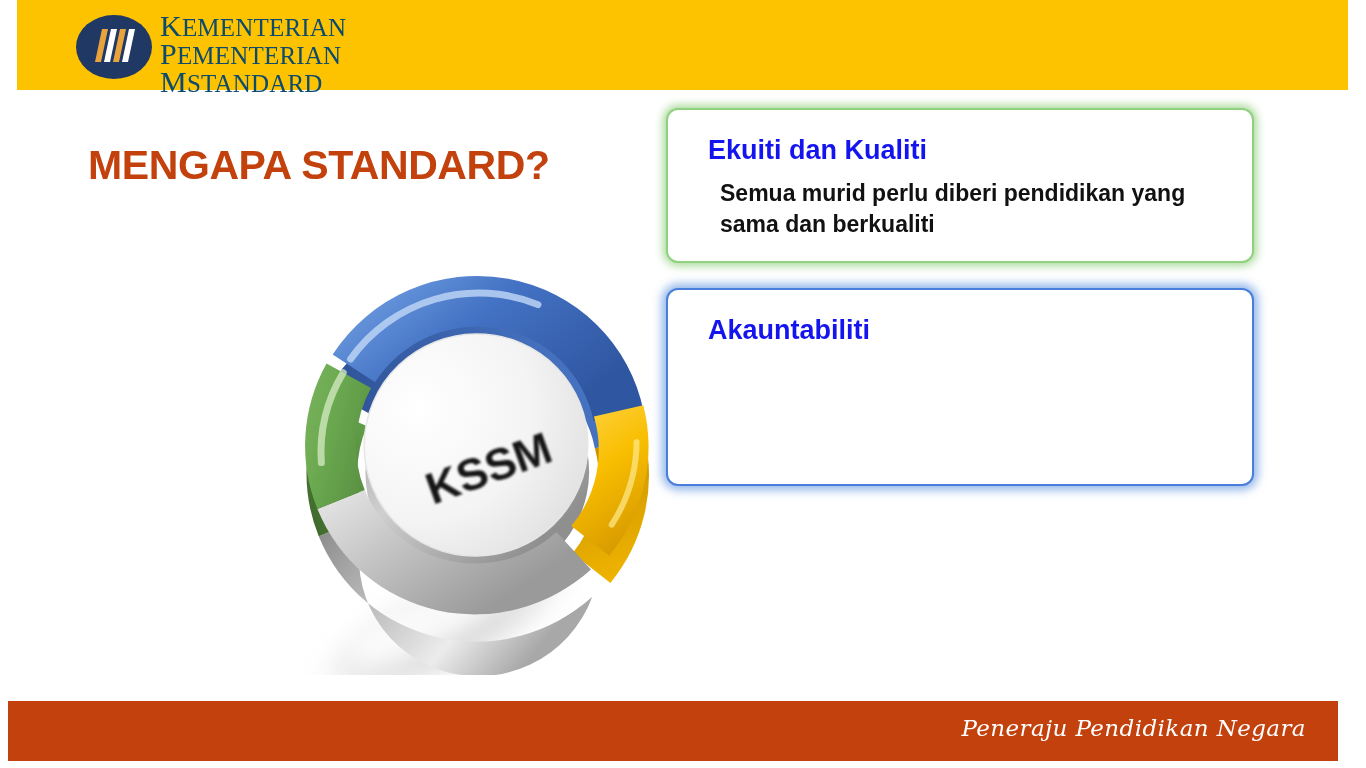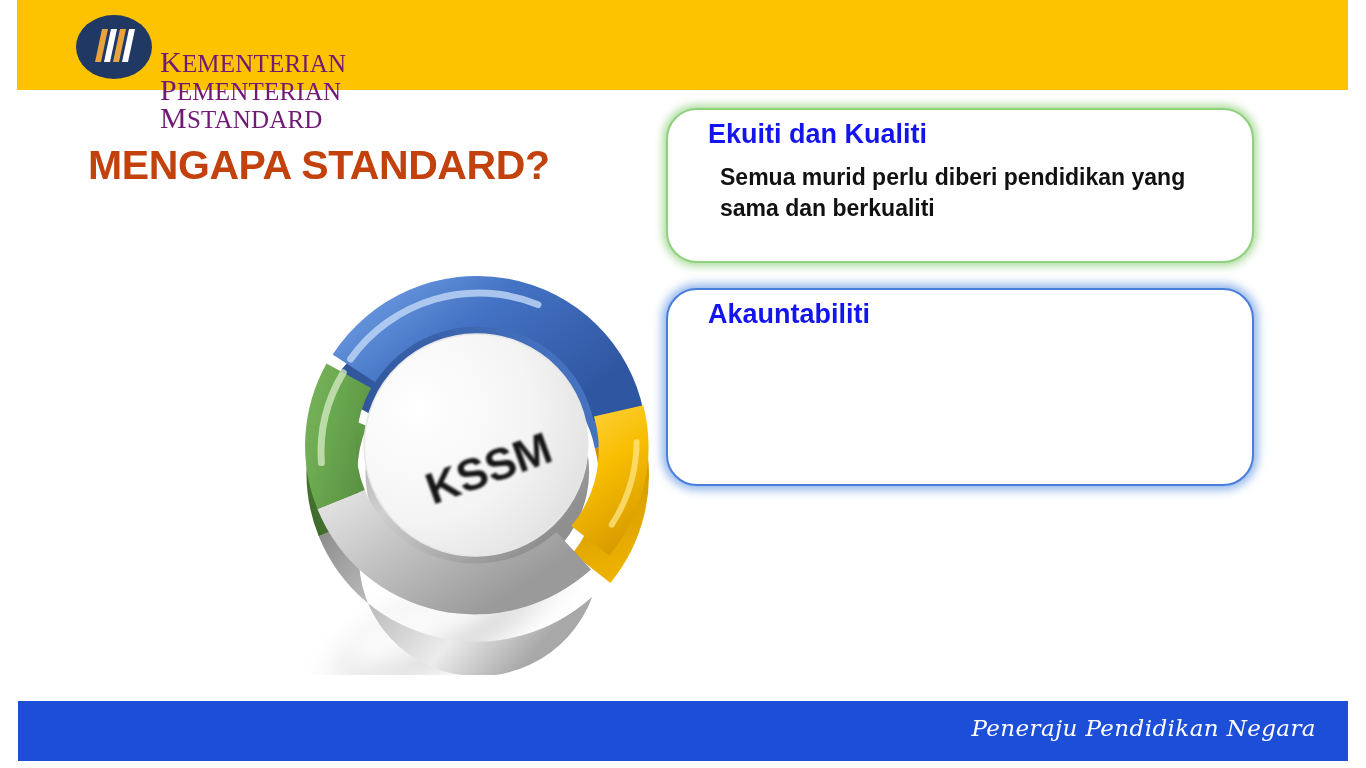--- a/index.html
+++ b/index.html
@@ -44,24 +44,23 @@
     left: 0px;
     top: 6px;
     width: 78px;
     height: 66px;
   }
   #logo-text {
     position: absolute;
     left: 85px;
     top: 4px;
     font-family: "Liberation Serif", serif;
-    color: #701a75;
+    color: #0c4a6e;
     line-height: 0.93;
     white-space: nowrap;
-    margin-top: 36px;
   }
   .logo-line {
     font-size: 25px;
     letter-spacing: 0.2px;
   }
   .logo-line .cap {
     font-size: 30px;
   }
 
   
@@ -83,23 +82,23 @@
     top: 225px;
     width: 400px;
     height: 450px;
   }
   #donut-svg { display: block; }
 
   
   .callout {
     position: absolute;
     background: #FFFFFF;
-    border-radius: 31px;
+    border-radius: 12px;
     box-sizing: border-box;
-    padding: 10px 26px 14px 40px;
+    padding: 26px 26px 14px 40px;
   }
   .callout-heading {
     color: #1414EE;
     font-weight: bold;
     font-size: 27px;
     line-height: 1.1;
     margin: 0 0 12px 0;
     white-space: nowrap;
   }
   .callout-body {
@@ -134,25 +133,25 @@
     width: 588px;
     height: 158px;
     border: 2px solid #E8B33C;
     box-shadow: 0 0 10px 4px rgba(235, 190, 90, 0.80),
                 inset 0 0 0 2px #ffffff;
   }
 
   
   #footer-band {
     position: absolute;
-    left: 18px;
+    left: 8px;
     top: 701px;
     width: 1330px;
     height: 60px;
-    background: #1d4ed8;
+    background: #c2410c;
   }
   #footer-tagline {
     position: absolute;
     right: 32px;
     top: 14px;
     color: #FFFFFF;
     font-family: "DejaVu Serif", serif;
     font-style: italic;
     font-size: 23px;
     letter-spacing: 0.4px;

